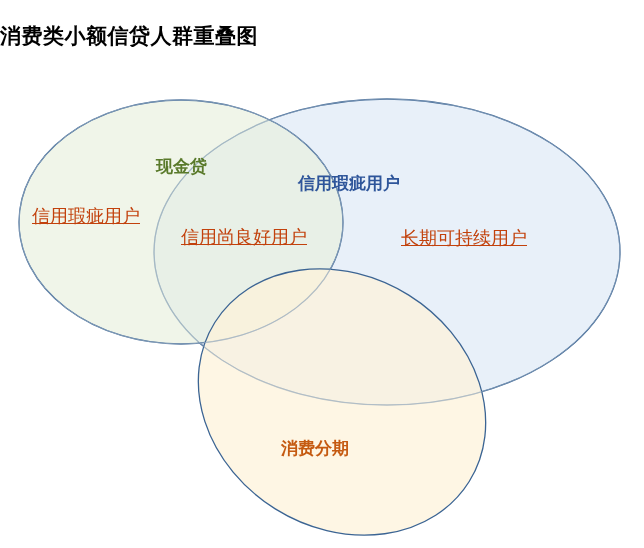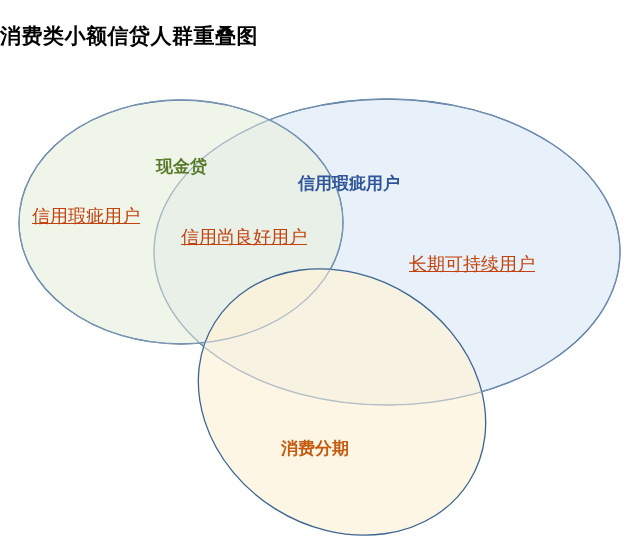--- a/index.html
+++ b/index.html
@@ -28,13 +28,13 @@
   <ellipse cx="181" cy="222" rx="162" ry="122" fill="none" stroke="#9fb3c8" stroke-width="1" stroke-opacity="0.7"></ellipse>
   <ellipse cx="387" cy="252" rx="233" ry="153" fill="none" stroke="#9fb3c8" stroke-width="1" stroke-opacity="0.6"></ellipse>
 </svg>
 
 <div class="lbl set-label" style="left:156px; top:155px; color:#5a7a2b;">现金贷</div>
 <div class="lbl set-label" style="left:298px; top:172px; color:#2e559a;">信用瑕疵用户</div>
 <div class="lbl set-label" style="left:281px; top:394px; color:#c55a11;margin-top:43px;">消费分期</div>
 
 <div class="lbl region-label" style="left:32px; top:204px;">信用瑕疵用户</div>
 <div class="lbl region-label" style="left:181px; top:225px;">信用尚良好用户</div>
-<div class="lbl region-label" style="left:401px; top:252px;margin-left:8px;">长期可持续用户</div>
+<div class="lbl region-label" style="left:401px; top:226px;">长期可持续用户</div>
 
 </body></html>

